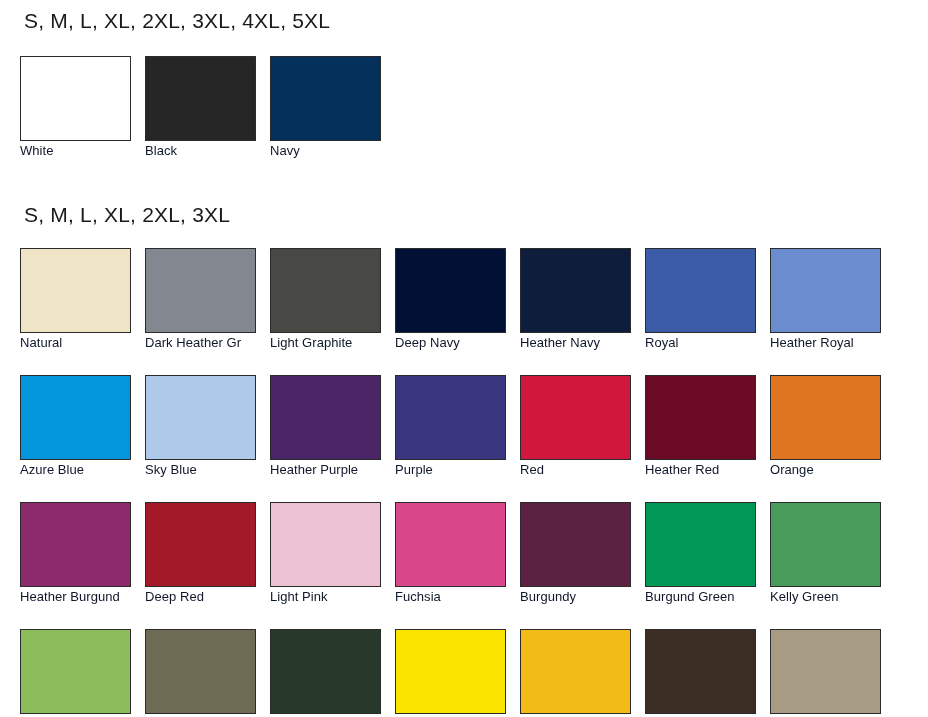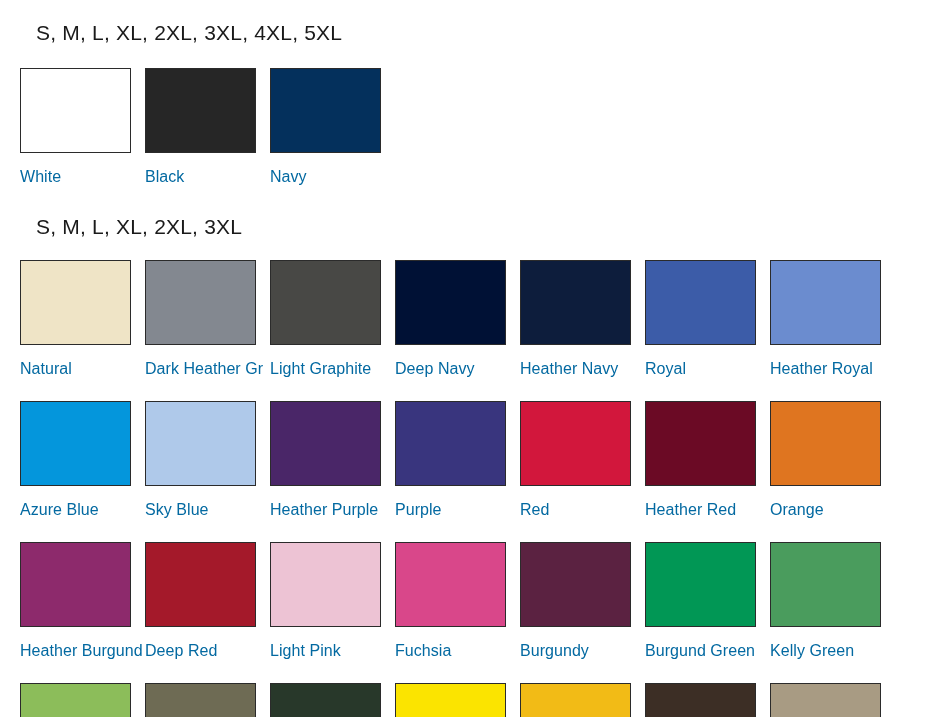--- a/index.html
+++ b/index.html
@@ -18,21 +18,21 @@
   .page {
     position: relative;
     width: 928px;
     height: 717px;
     box-sizing: border-box;
   }
   .section-title {
     font-size: 21px;
     line-height: 26px;
     color: #1a1a1a;
-    margin: 16px;
+    margin: 4px;
     padding: 0;
     font-weight: 400;
     letter-spacing: 0.2px;
     white-space: nowrap;
   }
   .section {
     position: absolute;
     left: 20px;
   }
   #section-1 { top: 4px; }
@@ -52,24 +52,24 @@
     position: relative;
   }
   .swatch-box {
     width: 111px;
     height: 85px;
     box-sizing: border-box;
     border: 1px solid #2b2b2b;
     display: block;
   }
   .swatch-label {
-    font-size: 16px;
+    font-size: 13px;
     line-height: 16px;
-    color: #0369a1;
-    margin-top: 16px;
+    color: #0f172a;
+    margin-top: 2px;
     margin-bottom: 24px;
     white-space: nowrap;
     overflow: hidden;
     display: block;
     width: 125px;
     letter-spacing: 0.05px;
   }
   .grid-7 .swatch-cell:nth-child(7n) .swatch-label { width: 111px; }
   .grid-4 .swatch-label { margin-bottom: 0; }
 </style>

